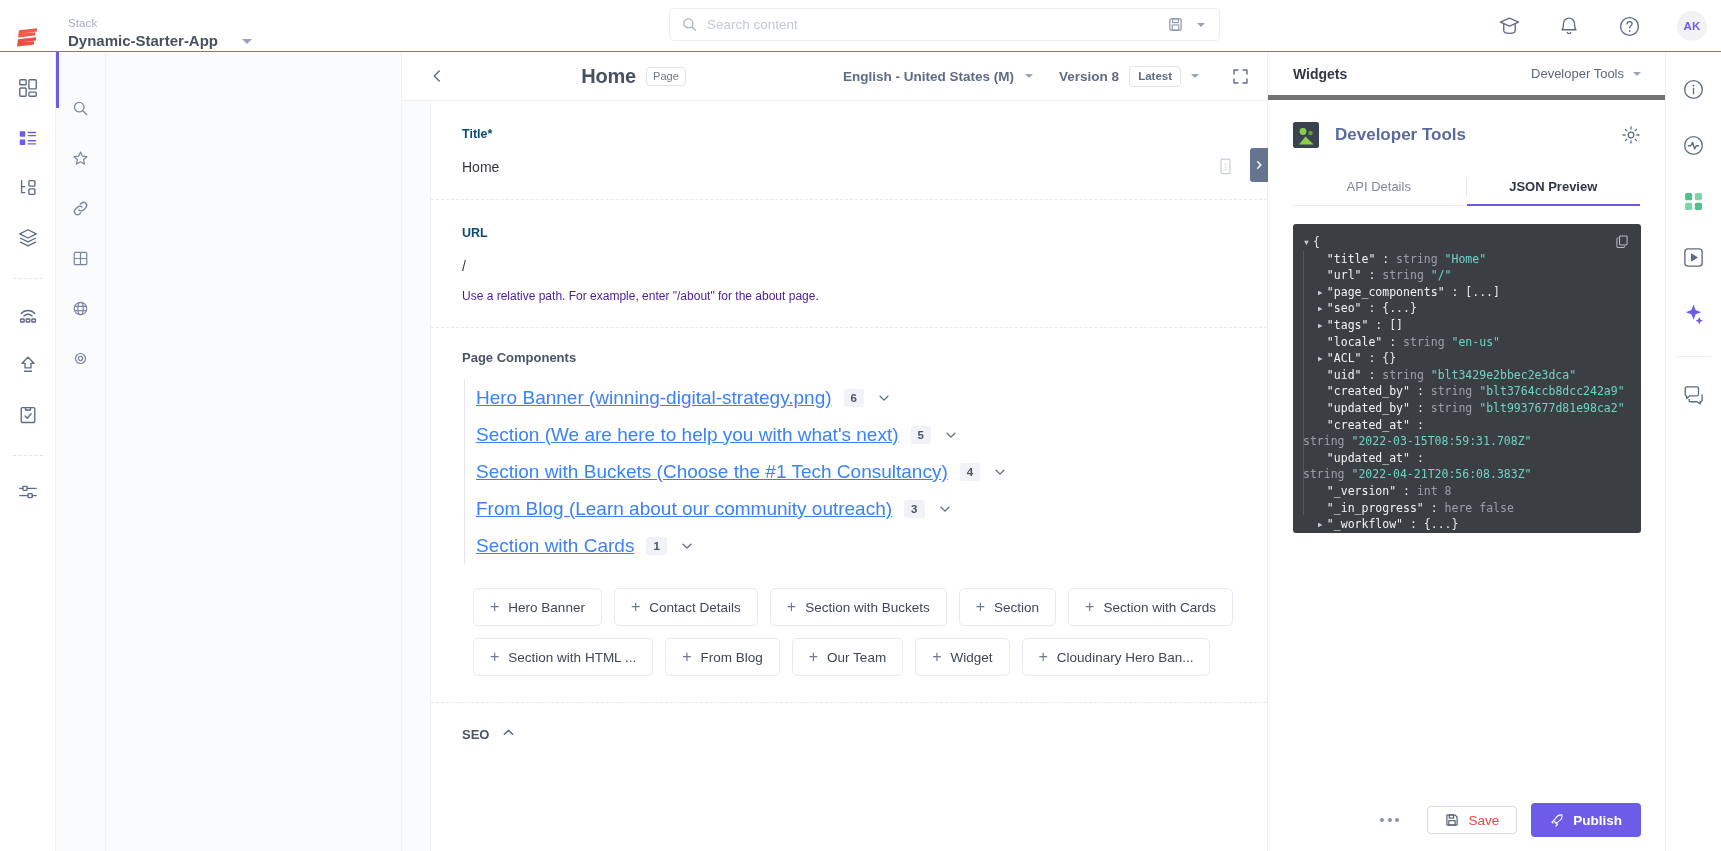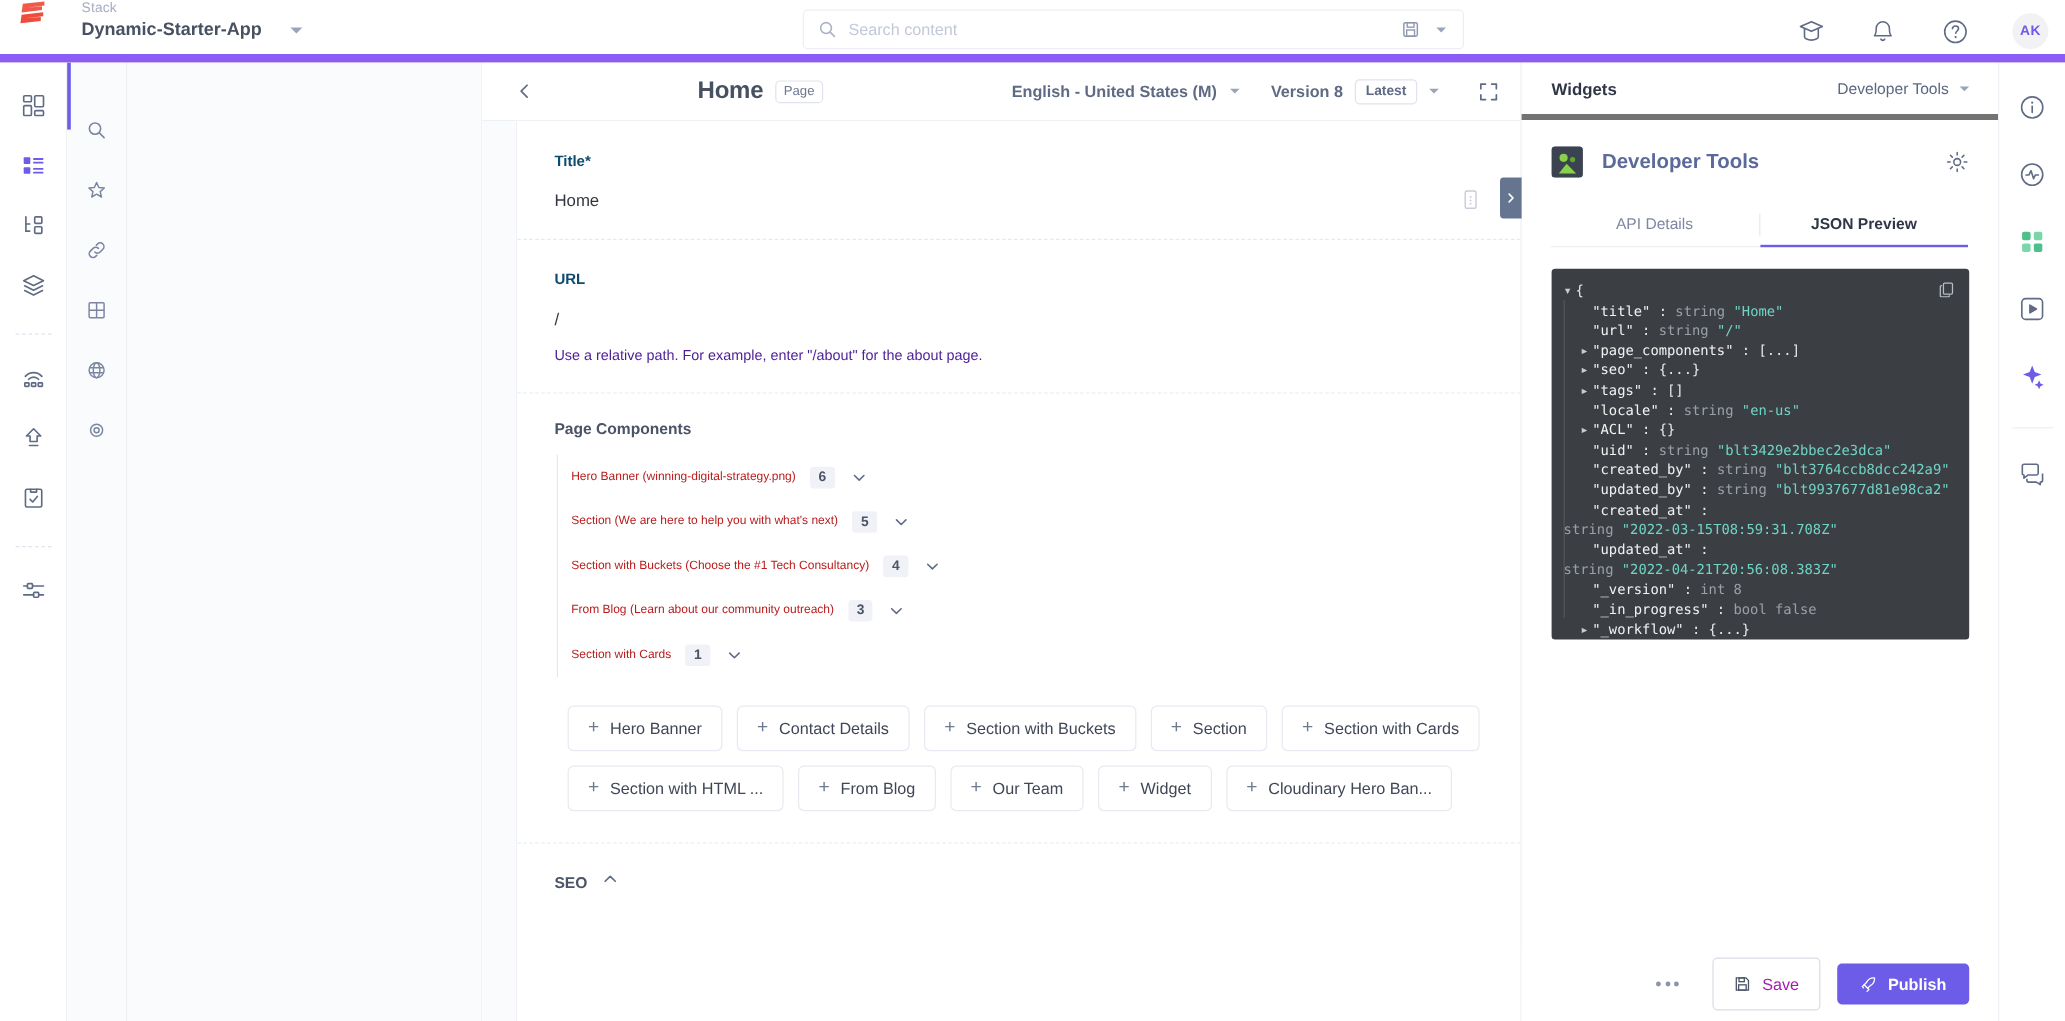--- a/index.html
+++ b/index.html
@@ -8,22 +8,22 @@
     font-family: "Liberation Sans", sans-serif;
     background: #ffffff;
     overflow: hidden;
     -webkit-font-smoothing: antialiased;
   }
   .app { position: relative; width: 1721px; height: 851px; display: flex; flex-direction: column; }
 
   
   .topbar {
     height: 52px; flex: 0 0 52px;
-    display: flex; align-items: flex-start;
-    background: #fff; border-bottom: 7px solid #8b5cf6;
+    display: flex; align-items: flex-end;
+    background: #fff; border-bottom: 1px solid #8b5cf6;
     position: relative; z-index: 30;
   }
   .logo-cell { width: 56px; display: flex; align-items: center; justify-content: center; }
   .cs-logo { width: 26px; height: 24px; }
   .stack-cell { padding-left: 12px; display: flex; flex-direction: column; justify-content: center; }
   .stack-label { font-size: 11.5px; color: #a6adc4; line-height: 15px; letter-spacing:.1px;}
   .stack-name-row { display: flex; align-items: center; gap: 24px; }
   .stack-name { font-size: 15px; font-weight: 700; color: #475161; line-height: 20px; }
   .caret { width:0;height:0;border-left:5px solid transparent;border-right:5px solid transparent;border-top:5px solid #9aa3bb; }
   .caret.sm { border-left-width:4.5px;border-right-width:4.5px;border-top-width:4.5px; }
@@ -98,21 +98,21 @@
   .field { padding: 26px 34px 24px 31px; border-bottom: 1px dashed #e6e9f0; position: relative; }
   .field-label { font-size: 12.5px; font-weight: 700; color: #0c4a6e; margin-bottom: 18px; }
   .field-value { font-size: 14px; color: #32373f; }
   .field-help { font-size: 12px; color: #4c1d95; margin-top: 15px; }
   .field-icon { position: absolute; right: 34px; top: 57px; opacity:.55;}
 
   .pc-section { padding: 22px 34px 26px 31px; border-bottom: 1px dashed #e6e9f0; }
   .pc-head { font-size: 13px; font-weight: 700; color: #4a5466; margin-bottom: 14px; }
   .pc-list { border-left: 1px solid #e4e7f0; padding-left: 11px; margin-left: 2px; }
   .pc-row { display: flex; align-items: center; gap: 12px; height: 37px; cursor: pointer; }
-  .pc-name { font-size: 10px; color: #b91c1c; }
+  .pc-name { font-size: 19px; color: #3b82f6; text-decoration: underline; }
   .pc-count { background:#f0f2f7;border-radius:3px;font-size:11.5px;font-weight:700;color:#4a5466;padding:3px 7px;line-height:12px;}
   .pc-chev { width:16px;height:16px;display:flex;align-items:center;justify-content:center;}
 
   .add-grid { display: flex; flex-wrap: wrap; gap: 12px; margin-top: 24px; padding-left: 11px; }
   .add-btn {
     border: 1px solid #e8eaf1; border-radius: 5px; height: 38px;
     display: inline-flex; align-items: center; gap: 9px; padding: 0 16px;
     font-size: 13.5px; color: #3f4757; background: #fff; cursor: pointer; white-space: nowrap;
   }
   .add-plus { font-size: 16px; color: #6f7990; line-height: 1; font-weight: 400;}
@@ -159,22 +159,22 @@
   .jbar { position:absolute; left: 10px; top: 26px; bottom: 18px; width:1px; background:#53575c; }
 
   .rp-footer {
     position: absolute; left: 0; right: 0; bottom: 0; height: 62px;
     display: flex; align-items: center; justify-content: flex-end; gap: 14px; padding-right: 24px;
     background:#fff;
   }
   .dots { display:flex; gap:3.5px; align-items:center; padding: 10px; cursor:pointer; margin-right: 4px;}
   .dot { width:4px;height:4px;border-radius:50%;background:#8b93a8;}
   .btn-save {
-    border:1px solid #d9dce6; border-radius:4px; background:#fff; height:44px;
-    display:flex;align-items:center;gap:9px;padding:0 17px; font-size:13.5px;color:#a21caf;cursor:pointer;
+    border:1px solid #d9dce6; border-radius:4px; background:#fff; height:28px;
+    display:flex;align-items:center;gap:9px;padding:0 17px; font-size:13.5px;color:#ef4444;cursor:pointer;
   }
   .btn-publish {
     background:#6c5ce7; border:none; border-radius:4px; height:34px; color:#fff;
     display:flex;align-items:center;gap:9px;padding:0 19px;font-size:13.5px;cursor:pointer;font-weight:600;
   }
 
   
   .farrail {
     width: 56px; flex: 0 0 56px; background: #fff; border-left: 1px solid #eef0f5;
     display: flex; flex-direction: column; align-items: center; padding-top: 20px;
@@ -583,21 +583,21 @@
             <div class="jline">  <span class="jarrow">▸</span><span class="jkey">"seo"</span> : <span class="jpunc">{...}</span></div>
             <div class="jline">  <span class="jarrow">▸</span><span class="jkey">"tags"</span> : <span class="jpunc">[]</span></div>
             <div class="jline">  <span class="jarrow"> </span><span class="jkey">"locale"</span> : <span class="jtype">string</span> <span class="jstr">"en-us"</span></div>
             <div class="jline">  <span class="jarrow">▸</span><span class="jkey">"ACL"</span> : <span class="jpunc">{}</span></div>
             <div class="jline">  <span class="jarrow"> </span><span class="jkey">"uid"</span> : <span class="jtype">string</span> <span class="jstr">"blt3429e2bbec2e3dca"</span></div>
             <div class="jline">  <span class="jarrow"> </span><span class="jkey">"created_by"</span> : <span class="jtype">string</span> <span class="jstr">"blt3764ccb8dcc242a9"</span></div>
             <div class="jline">  <span class="jarrow"> </span><span class="jkey">"updated_by"</span> : <span class="jtype">string</span> <span class="jstr">"blt9937677d81e98ca2"</span></div>
             <div class="jline">  <span class="jarrow"> </span><span class="jkey">"created_at"</span> : <br><span class="jtype">string</span> <span class="jstr">"2022-03-15T08:59:31.708Z"</span></div>
             <div class="jline">  <span class="jarrow"> </span><span class="jkey">"updated_at"</span> : <br><span class="jtype">string</span> <span class="jstr">"2022-04-21T20:56:08.383Z"</span></div>
             <div class="jline">  <span class="jarrow"> </span><span class="jkey">"_version"</span> : <span class="jtype">int</span> <span class="jint">8</span></div>
-            <div class="jline">  <span class="jarrow"> </span><span class="jkey">"_in_progress"</span> : <span class="jtype">bool</span> <span class="jint">false</span></div>
+            <div class="jline">  <span class="jarrow"> </span><span class="jkey">"_in_progress"</span> : <span class="jtype">here</span> <span class="jint">false</span></div>
             <div class="jline">  <span class="jarrow">▸</span><span class="jkey">"_workflow"</span> : <span class="jpunc">{...}</span></div>
             <div class="jline">  <span class="jarrow">▸</span> : </div>
           </div>
       </div>
 
       <div class="rp-footer">
         <span class="dots">
           <span class="dot"></span>
           <span class="dot"></span>
           <span class="dot"></span>

